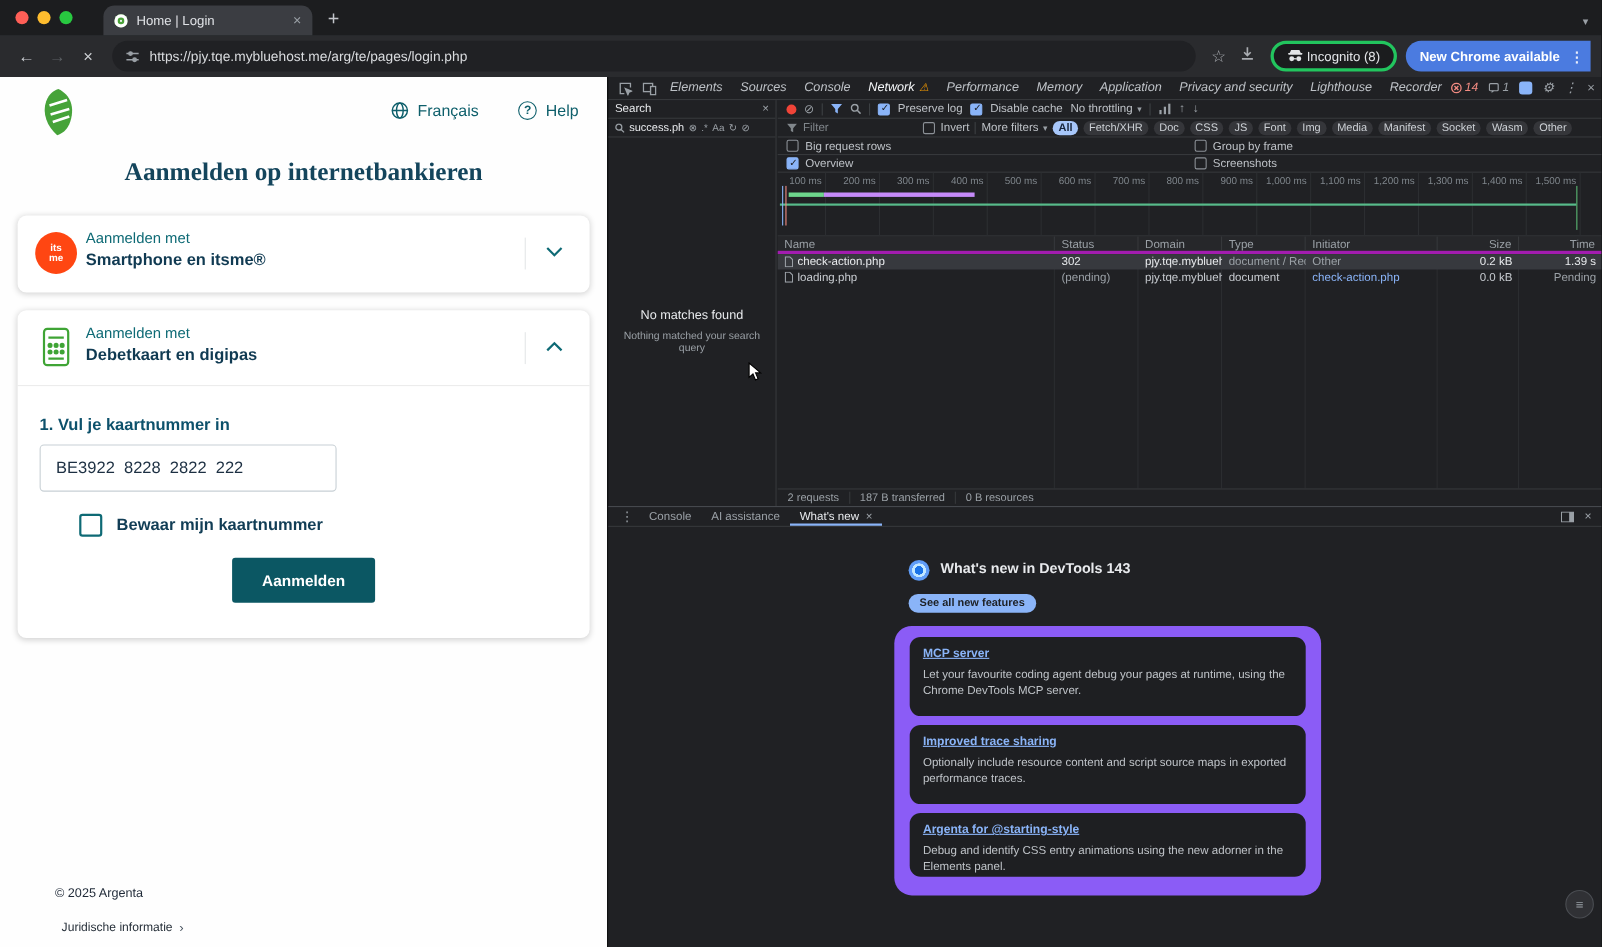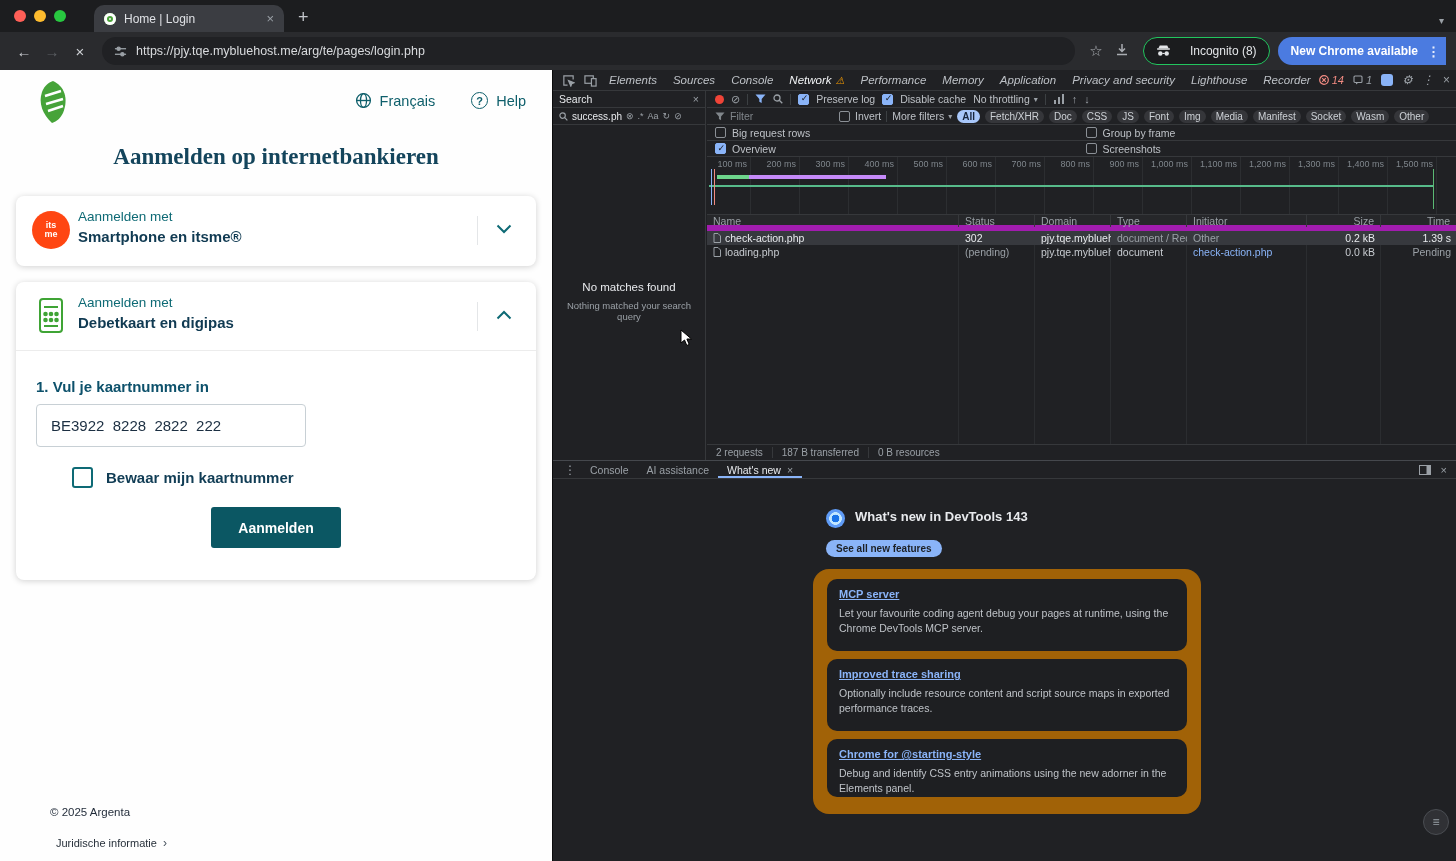--- a/index.html
+++ b/index.html
@@ -15,21 +15,21 @@
   .btab { height:27px; width:190px; background:#3b3d42; border-radius:10px 10px 0 0; display:flex; align-items:center; gap:8px; padding:0 10px; color:#dfe1e5; font-size:12px; margin-left:14px; }
   .favicon { width:12px; height:12px; border-radius:50%; background:#f2f3f4; flex:none; box-shadow:inset 0 0 0 3px #fff, inset 0 0 0 5px #4aa339; }
   .tabclose { margin-left:auto; color:#9aa0a6; font-size:13px; cursor:default; }
   .newtab { color:#c3c6cb; font-size:18px; margin:0 0 4px 14px; }
   .strip-chev { margin-left:auto; margin-right:12px; margin-bottom:6px; color:#9aa0a6; font-size:10px; }
   .toolbar { height:38px; background:#2a2b2e; display:flex; align-items:center; padding:0 10px; }
   .navbtn { width:28px; height:28px; display:flex; align-items:center; justify-content:center; color:#cdd0d4; font-size:15px; border-radius:50%; flex:none; }
   .navbtn.dim { color:#5c6064; }
   .urlbar { flex:1; height:28px; background:#202124; border-radius:14px; display:flex; align-items:center; gap:9px; padding:0 12px; margin:0 8px; color:#d9dbde; font-size:12.5px; min-width:0; }
   .urltext { overflow:hidden; white-space:nowrap; }
-  .incog { height:28px; border-radius:14px; background:#1b1c1e; border:1px solid #22c55e; display:flex; align-items:center; gap:19px; padding:0 12px; color:#e3e5e8; font-size:12px; margin:0 8px; flex:none; }
+  .incog { height:28px; border-radius:14px; background:#1b1c1e; border:3px solid #22c55e; display:flex; align-items:center; gap:3px; padding:0 12px; color:#e3e5e8; font-size:12px; margin:0 8px; flex:none; }
   .update { height:28px; border-radius:14px 0 0 14px; background:#4b7be0; display:flex; align-items:center; gap:9px; padding:0 6px 0 13px; color:#fff; font-size:12px; font-weight:bold; flex:none; }
   .update .kebab { color:#e9eefc; font-size:13px; }
   .tbicon { color:#aaadb2; font-size:15px; width:26px; text-align:center; flex:none; }
 
   
   .page { position:absolute; left:0; top:70px; width:552px; height:791px; background:#fefefe; overflow:hidden; }
   .lang-row { position:absolute; right:26px; top:22px; display:flex; gap:36px; align-items:center; }
   .lr-item { display:flex; gap:8px; align-items:center; color:#0e5f6b; font-size:14.5px; }
   .qmark { width:17px; height:17px; border:1.5px solid #0e5f6b; border-radius:50%; color:#0e5f6b; font-size:11px; display:flex; align-items:center; justify-content:center; font-weight:bold; }
   .page-title { position:absolute; top:74px; left:0; width:100%; text-align:center; font-family:"Liberation Serif", serif; font-weight:bold; font-size:23px; color:#14455c; }
@@ -90,21 +90,21 @@
   .caret { font-size:8px; color:#9aa0a6; }
   .filter-ph { color:#80868b; width:104px; flex:none; }
   .chip { padding:1px 5px; border-radius:8px; background:#35363a; font-size:10px; color:#cdd1d6; flex:none; }
   .chip.sel { background:#a8c7fa; color:#17253c; font-weight:bold; }
   .half { width:50%; display:flex; gap:6px; align-items:center; }
   .overview { position:absolute; top:66px; left:0; width:750px; height:58px; border-bottom:1px solid #36383b; overflow:hidden; }
   .tick { position:absolute; top:0; bottom:0; width:49px; border-right:1px solid #2c2e31; }
   .tick span { position:absolute; right:3px; top:2px; font-size:9px; color:#7f868c; white-space:nowrap; }
   .bar { position:absolute; }
   .grid7 { display:grid; grid-template-columns:252px 76px 76px 76px 120px 74px 76px; }
-  .nhead { position:absolute; top:124px; left:0; width:750px; height:16px; background:#26272a; border-bottom:6px solid #a21caf; font-size:10.5px; color:#9aa0a6; }
+  .nhead { position:absolute; top:124px; left:0; width:750px; height:16px; background:#26272a; border-bottom:3px solid #a21caf; font-size:10.5px; color:#9aa0a6; }
   .nhead > div { display:flex; align-items:center; padding:0 6px; border-right:1px solid #36383b; }
   .ncols { position:absolute; top:140px; left:0; width:750px; height:213px; }
   .ncols > div { border-right:1px solid #2b2d30; }
   .nr { position:absolute; left:0; width:750px; height:14px; font-size:10.5px; color:#c7cbd0; }
   .nr > div { padding:0 6px; white-space:nowrap; overflow:hidden; display:flex; align-items:center; gap:4px; }
   .row1 { top:140px; background:#37393e; color:#e8eaed; }
   .row2 { top:154px; }
   .right { justify-content:flex-end; }
   .dim { color:#9aa0a6; }
   .link { color:#8ab4f8; }
@@ -115,21 +115,21 @@
   .drawer { position:absolute; left:0; top:390px; width:904px; height:401px; border-top:1px solid #45484d; background:#202124; }
   .dbar { height:18px; display:flex; align-items:center; border-bottom:1px solid #36383b; padding:0 6px; }
   .dtab2 { padding:0 9px; font-size:10.5px; color:#9aa0a6; height:100%; display:flex; align-items:center; gap:6px; }
   .dtab2.active { color:#e8eaed; box-shadow:inset 0 -2px 0 #8ab4f8; }
   .dbar-right { margin-left:auto; display:flex; gap:10px; align-items:center; color:#9aa0a6; padding-right:4px; }
   .wn { position:relative; height:382px; }
   .wn-head { position:absolute; left:273px; top:30px; display:flex; align-items:flex-start; gap:10px; }
   .wn-title { font-size:13px; font-weight:bold; color:#e8eaed; }
   .wn-logo { width:19px; height:19px; border-radius:50%; background:radial-gradient(circle at 50% 50%, #1a73e8 0 28%, #c2e7ff 30% 46%, #5f9cf7 48% 100%); }
   .wn-cta { position:absolute; left:273px; top:61px; height:17px; padding:0 10px; border-radius:9px; background:#8ab4f8; color:#1d2024; font-size:10px; font-weight:bold; display:flex; align-items:center; }
-  .wn-card { position:absolute; left:260px; top:90px; width:388px; height:245px; background:#a16207; border-radius:16px; }
+  .wn-card { position:absolute; left:260px; top:90px; width:388px; height:245px; background:#8b5cf6; border-radius:16px; }
   .feat { position:absolute; left:14px; width:360px; background:#1e1f22; border-radius:10px; padding:9px 12px; }
   .f1{top:10px;height:72px}.f2{top:90px;height:72px}.f3{top:170px;height:58px}
   .ftitle { font-size:11px; font-weight:bold; color:#8ab4f8; text-decoration:underline; }
   .fdesc { margin-top:6px; font-size:10.5px; color:#bfc3c8; line-height:1.4; }
   .fab { position:absolute; right:8px; bottom:26px; width:26px; height:26px; border-radius:50%; background:#303135; border:1px solid #4a4d52; display:flex; align-items:center; justify-content:center; color:#9aa0a6; font-size:12px; }
 </style>
 </head>
 <body>
 
 <div class="screen">
@@ -576,21 +576,21 @@
         <div class="wn-card">
           <div class="feat f1">
             <div class="ftitle">MCP server</div>
             <div class="fdesc">Let your favourite coding agent debug your pages at runtime, using the Chrome DevTools MCP server.</div>
           </div>
           <div class="feat f2">
             <div class="ftitle">Improved trace sharing</div>
             <div class="fdesc">Optionally include resource content and script source maps in exported performance traces.</div>
           </div>
           <div class="feat f3">
-            <div class="ftitle">Chrome for @starting-style</div>
+            <div class="ftitle">Argenta for @starting-style</div>
             <div class="fdesc">Debug and identify CSS entry animations using the new adorner in the Elements panel.</div>
           </div>
         </div>
         <div class="fab">≡</div>
       </div>
     </div>
   </div>
 </div>
 
 </body></html>

